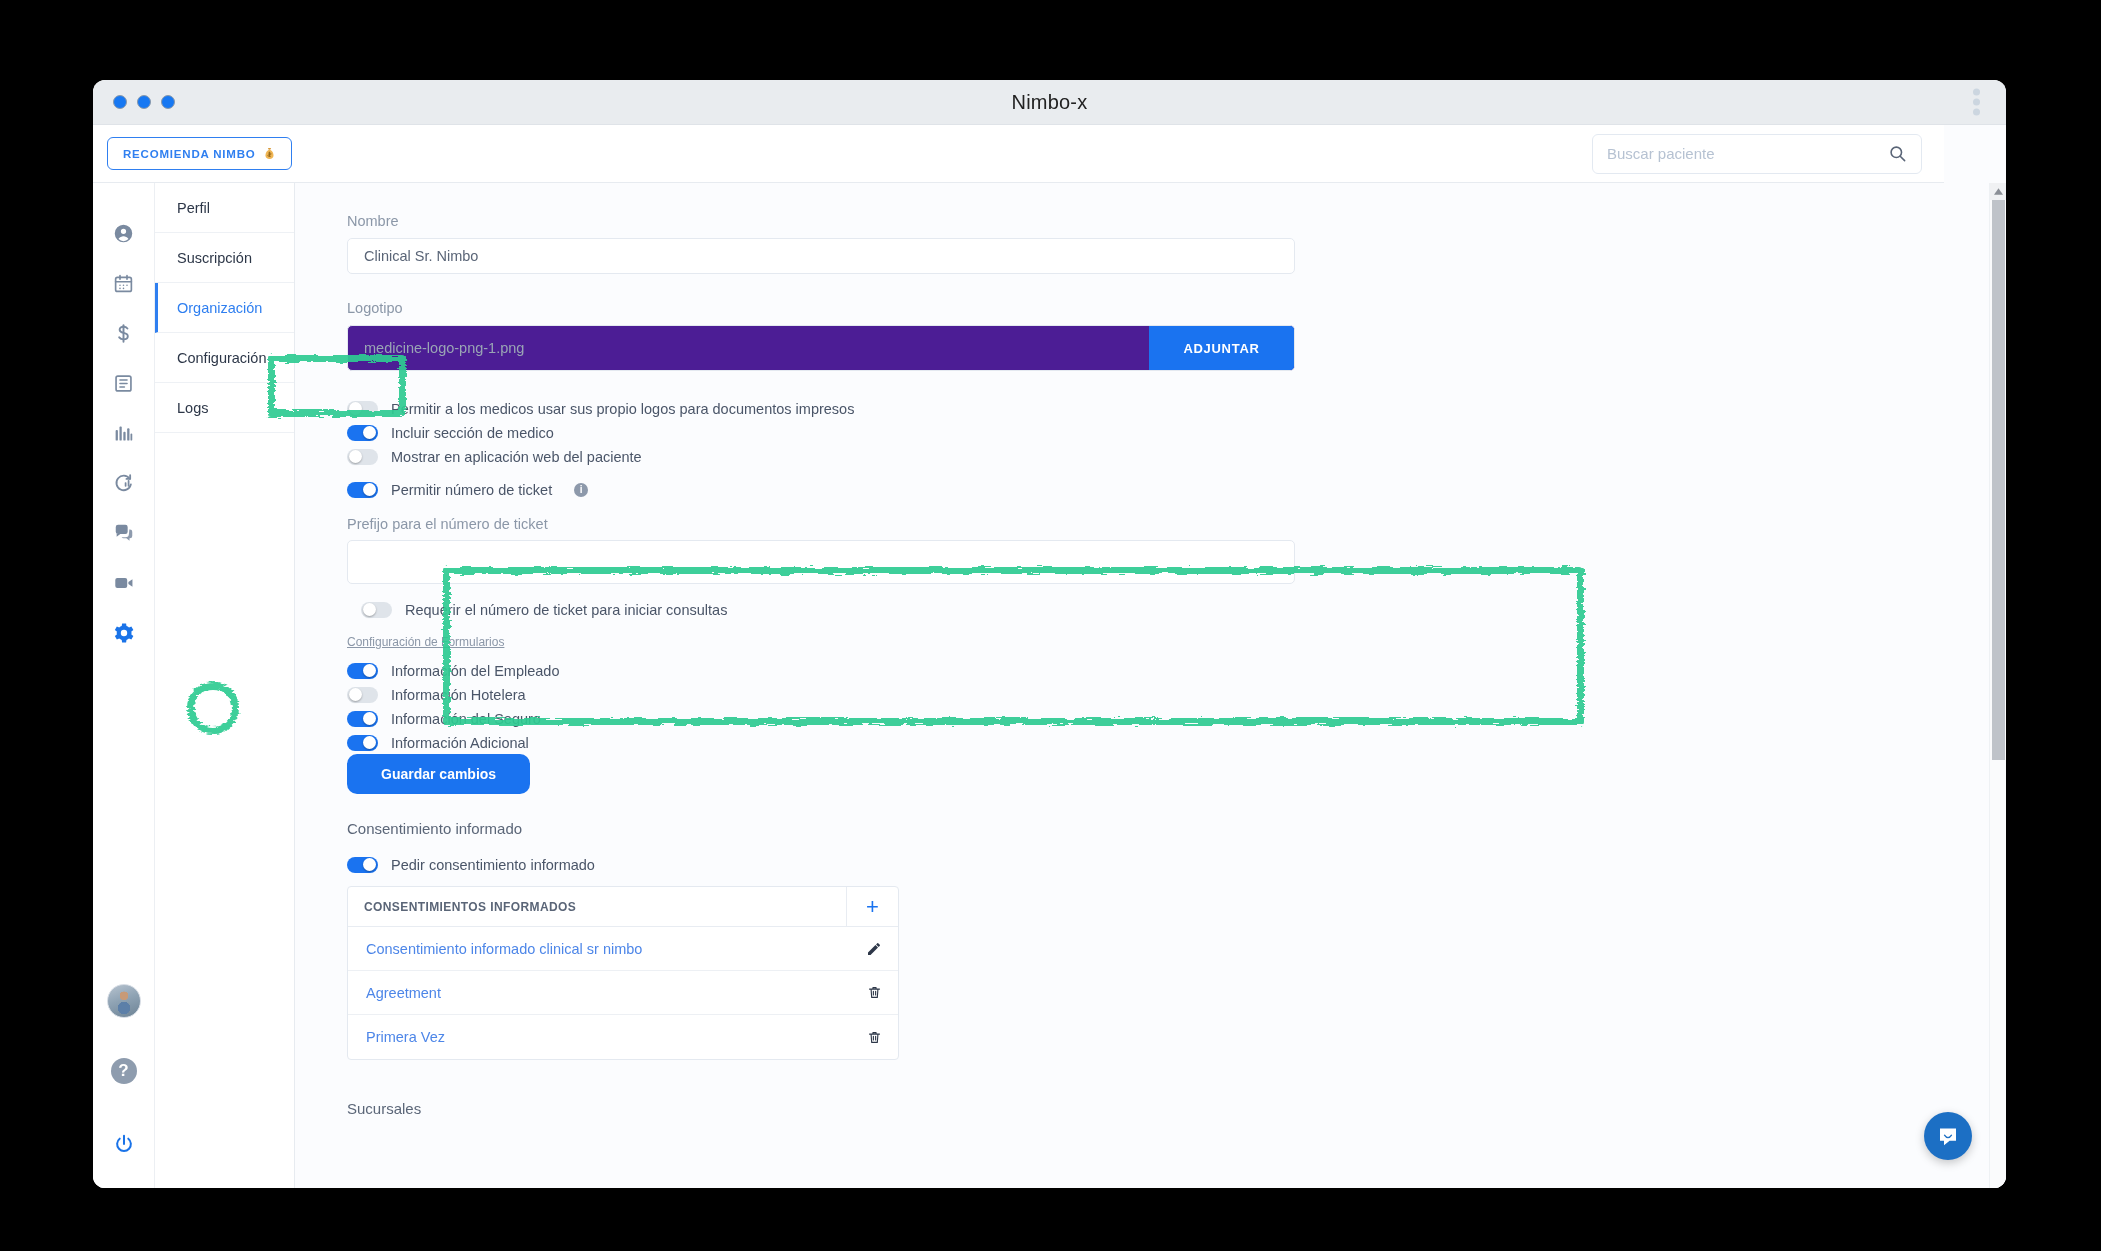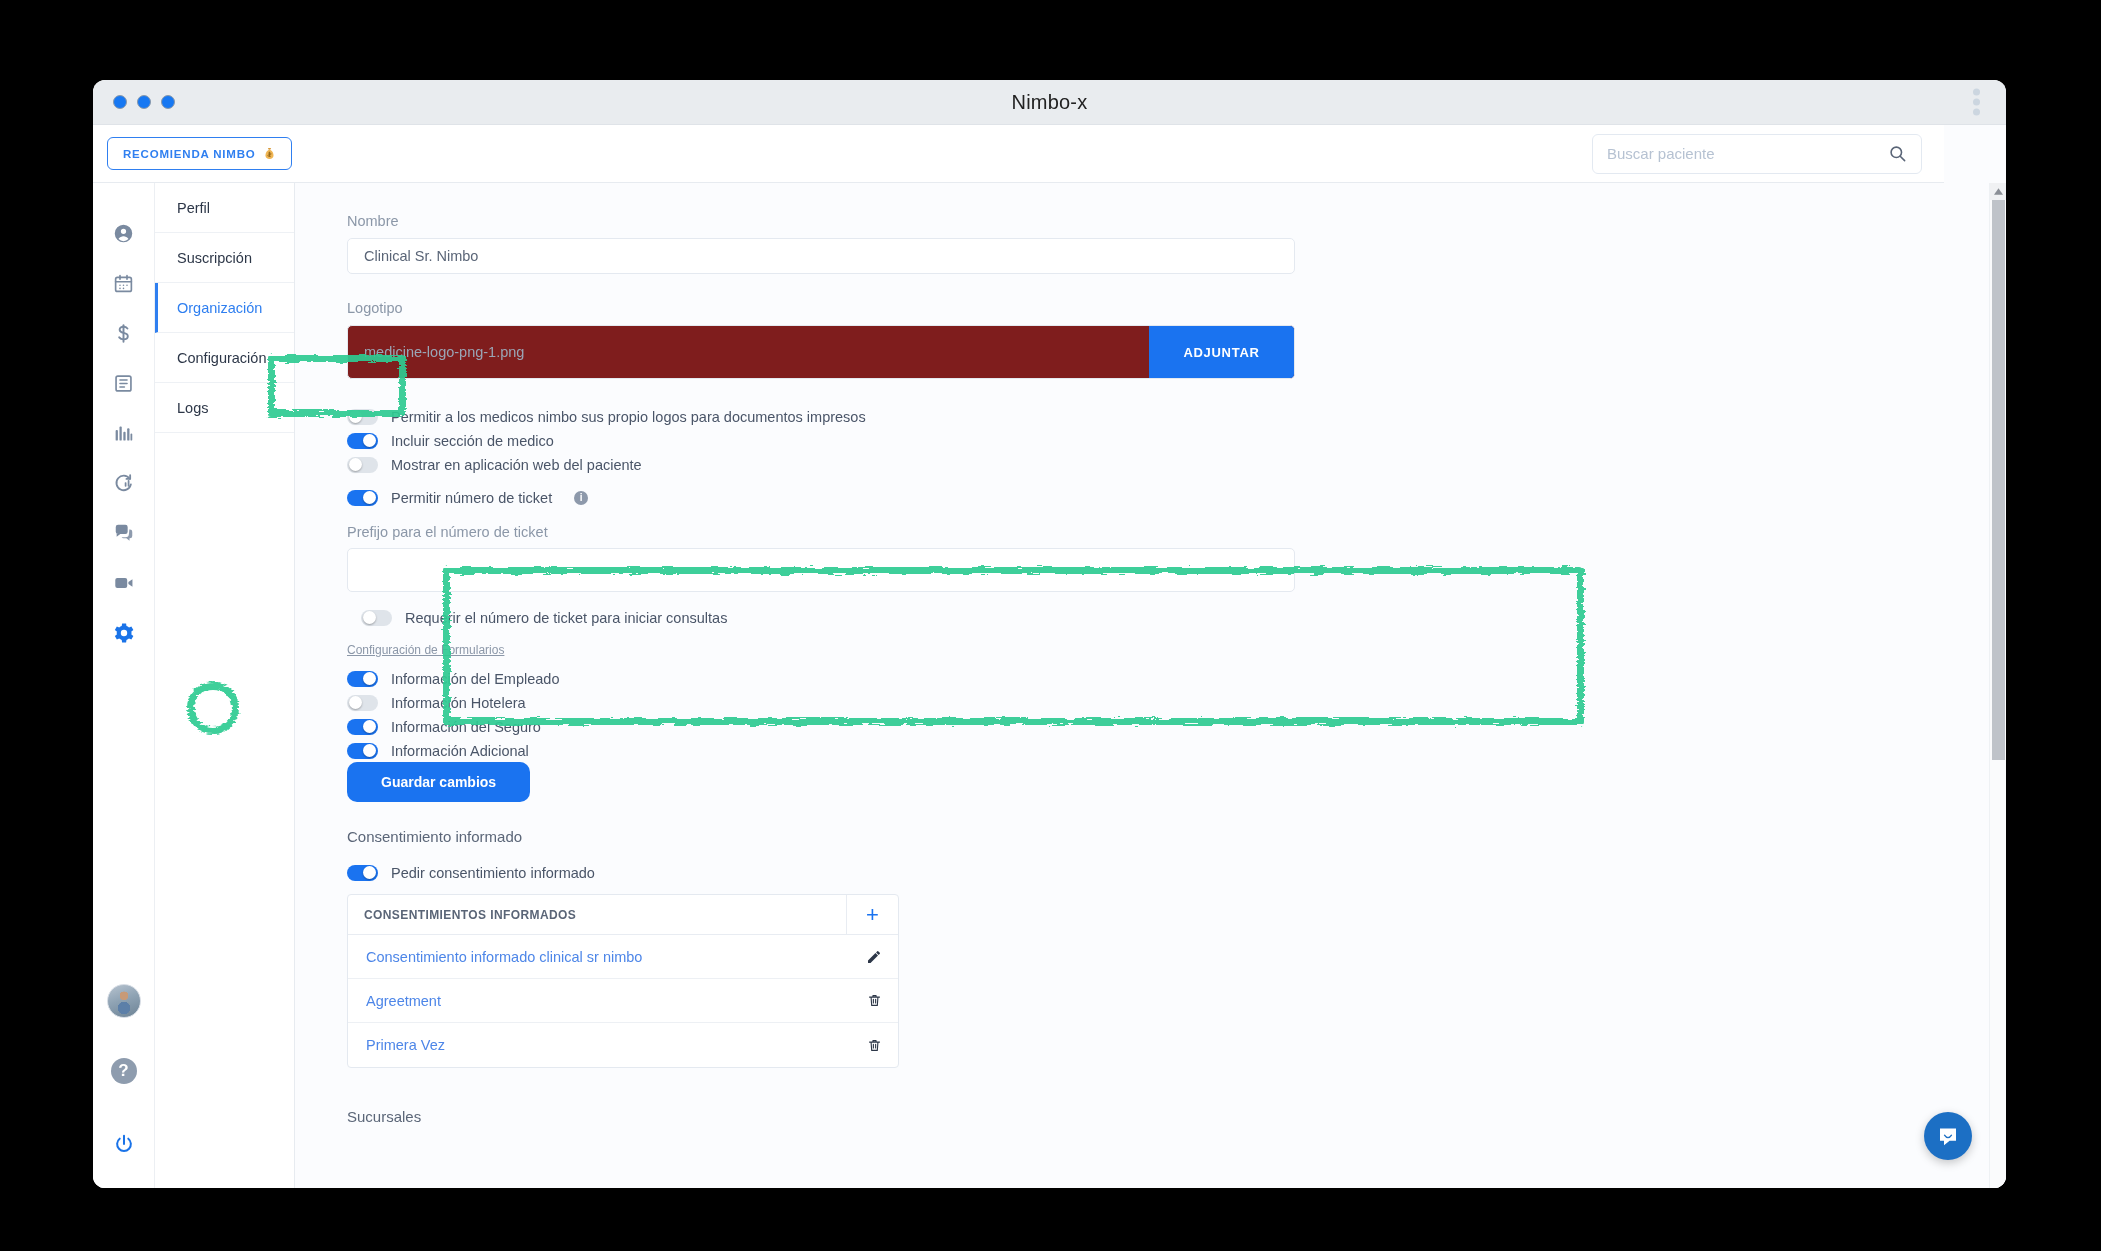--- a/index.html
+++ b/index.html
@@ -128,22 +128,22 @@
 
   h1#page-title { font-size: 22px; font-weight: 600; color:#2b3445; margin-bottom: 30px; }
 
   .field-label { font-size: 14.5px; color:#8b97a8; margin-bottom: 9px; }
   .text-input {
     width: 948px; height: 36px; border:1px solid #e4e9f0; border-radius:5px;
     background:#fff; display:flex; align-items:center; padding:0 16px;
     font-size: 14.5px; color:#5a6577; margin-bottom: 26px;
   }
   .file-row {
-    width: 948px; height: 54px; display:flex; margin-bottom: 26px;
-    border:1px solid #e4e9f0; border-radius:5px; overflow:hidden; background:#7f1d1d;
+    width: 948px; height: 46px; display:flex; margin-bottom: 26px;
+    border:1px solid #e4e9f0; border-radius:5px; overflow:hidden; background:#4c1d95;
   }
   .file-row .fname {
     flex:1; display:flex; align-items:center; padding:0 16px;
     font-size:14.5px; color:#9aa5b5;
   }
   .file-row .attach {
     width: 145px; background:#1a73f0; color:#fff; font-size:13px;
     font-weight:700; letter-spacing:.7px;
     display:flex;align-items:center;justify-content:center; cursor:pointer;
   }
@@ -419,21 +419,21 @@
 
         <div class="field-label">Logotipo</div>
         <div class="file-row">
           <div class="fname">medicine-logo-png-1.png</div>
           <div class="attach">ADJUNTAR</div>
         </div>
 
         
         <div class="tgl-row">
           <div class="tgl"></div>
-          <span class="tgl-label">Permitir a los medicos nimbo sus propio logos para documentos impresos</span>
+          <span class="tgl-label">Permitir a los medicos usar sus propio logos para documentos impresos</span>
         </div>
         <div class="tgl-row">
           <div class="tgl on"></div>
           <span class="tgl-label">Incluir sección de medico</span>
         </div>
         <div class="tgl-row">
           <div class="tgl"></div>
           <span class="tgl-label">Mostrar en aplicación web del paciente</span>
         </div>
 

